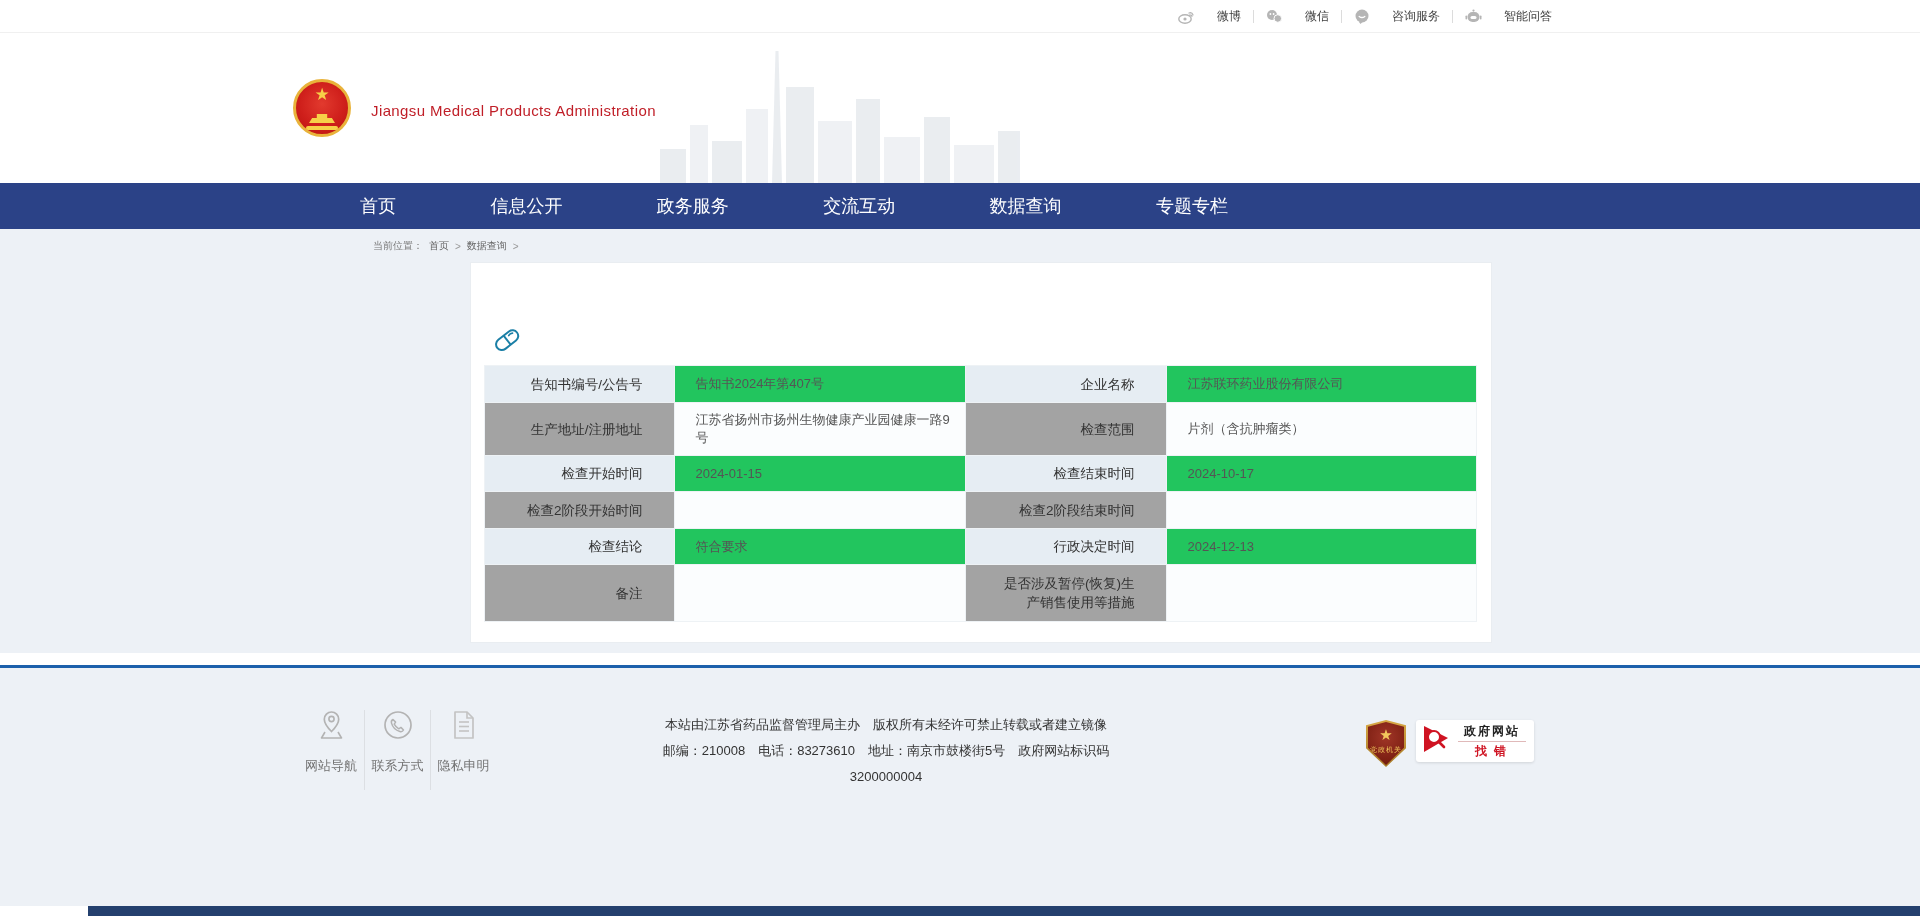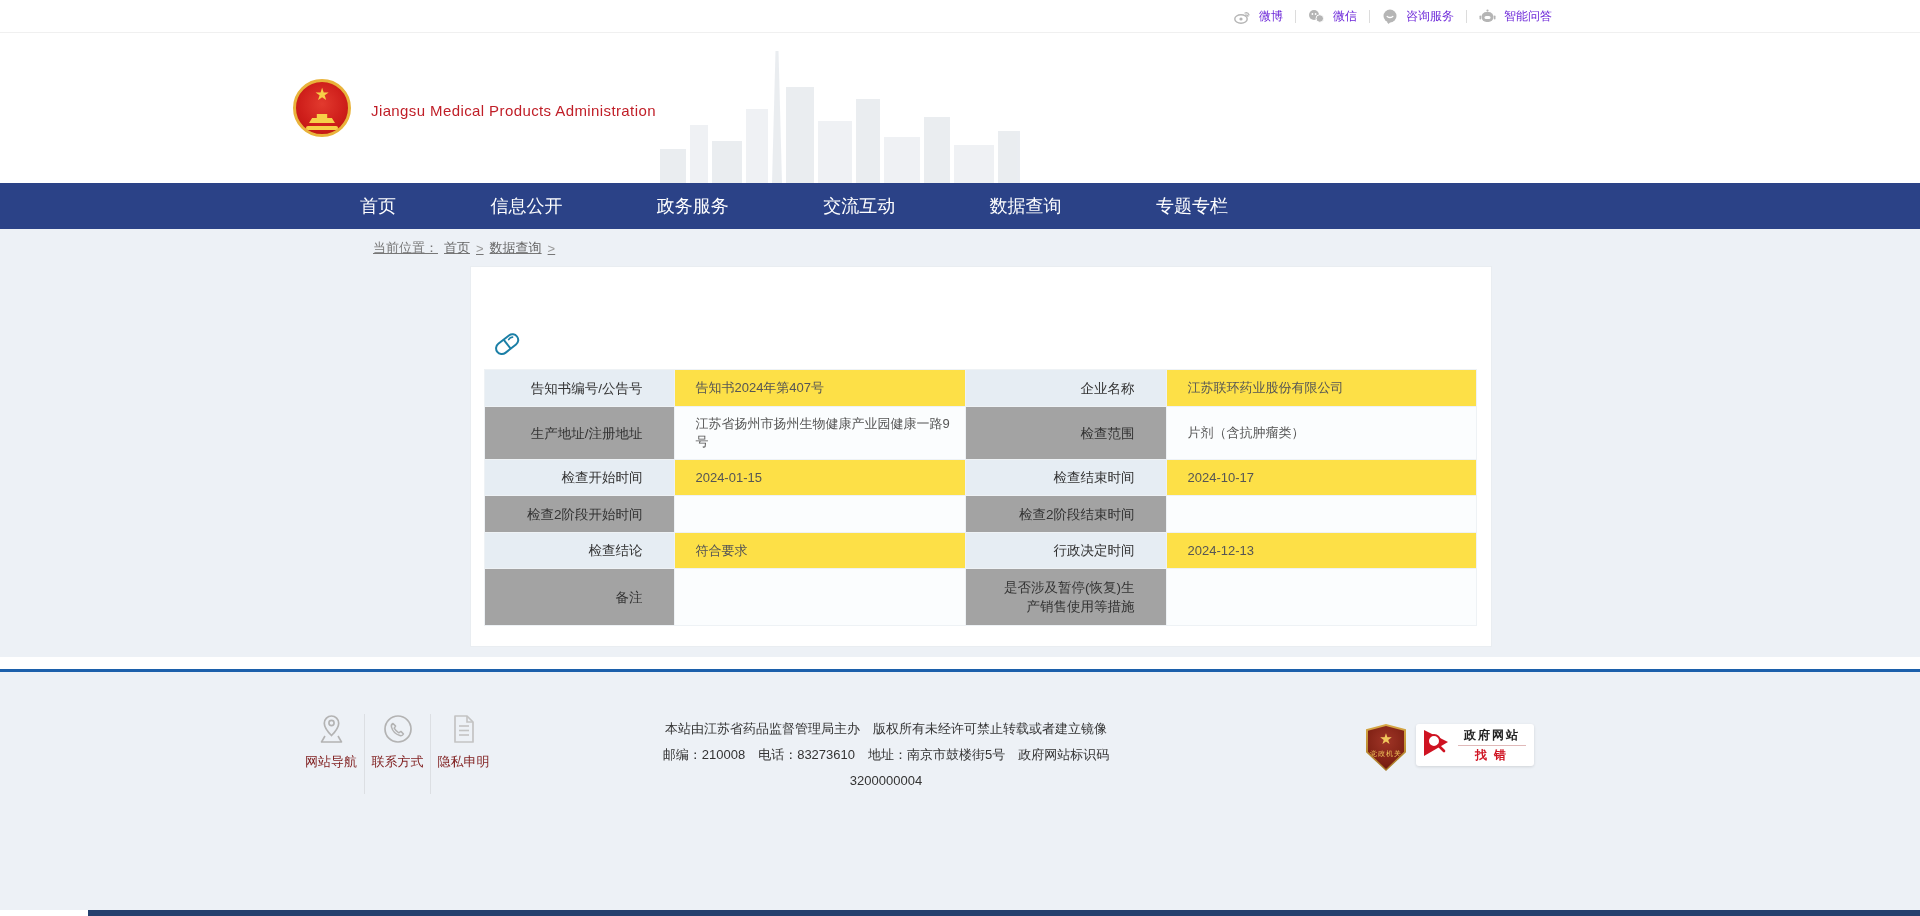--- a/index.html
+++ b/index.html
@@ -10,21 +10,21 @@
     font-family:"Liberation Sans","DejaVu Sans",sans-serif;
     color:#333;
   }
   
   .topbar { height:33px; background:#fff; border-bottom:1px solid #f0f0f0; }
   .topbar-inner {
     width:1340px; margin:0 auto; height:100%;
     display:flex; align-items:center; justify-content:flex-end;
     padding-right:78px; gap:12px;
   }
-  .tb-item { display:flex; align-items:center; gap:8px; color:#6d28d9; font-size:12px; cursor:pointer; }
+  .tb-item { display:flex; align-items:center; gap:22px; color:#404040; font-size:12px; cursor:pointer; }
   .tb-item svg { display:block; }
   .tb-divider { width:1px; height:13px; background:#dcdcdc; }
   
   .header { height:150px; background:#fff; position:relative; overflow:hidden; }
   .header-inner { width:1340px; margin:0 auto; height:100%; display:flex; align-items:center; position:relative; z-index:2; }
   .emblem { width:58px; height:58px; border-radius:50%;
     background:radial-gradient(circle at 50% 42%, #e23a2e 0%, #cf1f1b 55%, #b8120f 100%);
     border:3px solid #e9b33b; position:relative; flex:0 0 auto; margin-left:3px; }
   .emblem .star { position:absolute; top:4px; left:50%; transform:translateX(-50%); color:#f7d048; font-size:17px; line-height:17px; }
   .emblem .gate { position:absolute; bottom:11px; left:50%; transform:translateX(-50%); width:26px; height:9px;
@@ -48,45 +48,45 @@
   .skyline div:nth-child(10){width:26px;height:66px;}
   .skyline div:nth-child(11){width:40px;height:38px;background:#eaedf1;}
   .skyline div:nth-child(12){width:22px;height:52px;}
   
   .nav { height:46px; background:#2b4287; }
   .nav-inner { width:1200px; margin:0 auto; height:100%; }
   .nav ul { margin:0; padding:0; list-style:none; display:flex; justify-content:space-between; width:868px; height:100%; align-items:center; }
   .nav li { color:#fff; font-size:18px; cursor:pointer; white-space:nowrap; }
   
   .crumb-strip { background:#edf1f6; }
-  .crumb-inner { width:1200px; margin:0 auto; padding:10px 0 9px 13px; font-size:13px; color:#777; display:flex; gap:6px; align-items:center;text-decoration:underline; }
+  .crumb-inner { width:1200px; margin:0 auto; padding:10px 0 9px 13px; font-size:10px; color:#777; display:flex; gap:6px; align-items:center; }
   .crumb-inner a { color:#666; text-decoration:none; cursor:pointer; }
   .crumb-sep { color:#999; }
   
   .content { background:#edf1f6; padding-bottom:10px; }
   .content-inner { width:1200px; margin:0 auto; }
   .card { width:1022px; margin-left:110px; background:#fff; border:1px solid #e9edf1; padding:62px 14px 20px 13px; }
   .pill-wrap { margin-bottom:6px; margin-left:8px; }
   table.detail { width:100%; border-collapse:collapse; table-layout:fixed; border:1px solid #e3e9ee; }
   table.detail th, table.detail td { border:1px solid #eef2f5; vertical-align:middle; }
   table.detail th { text-align:right; padding:8px 32px; font-weight:400; font-size:13.5px; color:#333; line-height:19px; }
   table.detail td { text-align:left; padding:8px 12px 8px 20px; font-size:13px; color:#555; line-height:18px; }
-  tr.odd th { background:#e6edf3; } tr.odd td { background:#fde047; }
+  tr.odd th { background:#e6edf3; } tr.odd td { background:#22c55e; }
   tr.even th { background:#a3a3a3; } tr.even td { background:#fbfdfe; }
   tr.h37 { height:37px; } tr.h50 { height:50px; } tr.h35 { height:35px; } tr.h36 { height:36px; } tr.h57 { height:57px; }
   
   .pre-footer { height:12px; background:#fff; }
   .footer-line { height:3px; background:#1c60ab; }
   .footer { background:#edf1f6; height:238px; }
   .footer-inner { width:1340px; margin:0 auto; display:flex; padding-top:42px; }
   .quick-links { display:flex; margin-left:8px; }
   .ql-item { width:66px; text-align:center; cursor:pointer; padding:0 2px; }
   .ql-item + .ql-item { border-left:1px solid #dcdfe3; }
   .ql-icon { height:30px; display:flex; align-items:flex-end; justify-content:center; }
-  .ql-label { font-size:13px; color:#7f1d1d; margin-top:9px; white-space:nowrap; }
+  .ql-label { font-size:13px; color:#737373; margin-top:17px; white-space:nowrap; }
   .footer-text { margin-left:150px; width:480px; text-align:center; font-size:13px; color:#333; line-height:26px; padding-top:2px; }
   .badges { margin-left:auto; margin-right:96px; display:flex; gap:10px; align-items:flex-start; padding-top:10px; }
   .shield { position:relative; width:40px; height:47px; cursor:pointer;
     clip-path:polygon(50% 0,100% 11%,100% 60%,50% 100%,0 60%,0 11%);
     background:linear-gradient(#d8a845,#a67826); }
   .shield-in { position:absolute; inset:2px;
     clip-path:polygon(50% 0,100% 11%,100% 60%,50% 100%,0 60%,0 11%);
     background:radial-gradient(circle at 50% 35%, #a03527 0%, #7c1f12 70%, #5f130a 100%);
     display:flex; flex-direction:column; align-items:center; }
   .shield-star { color:#f2c75c; font-size:15px; line-height:20px; margin-top:3px; }

